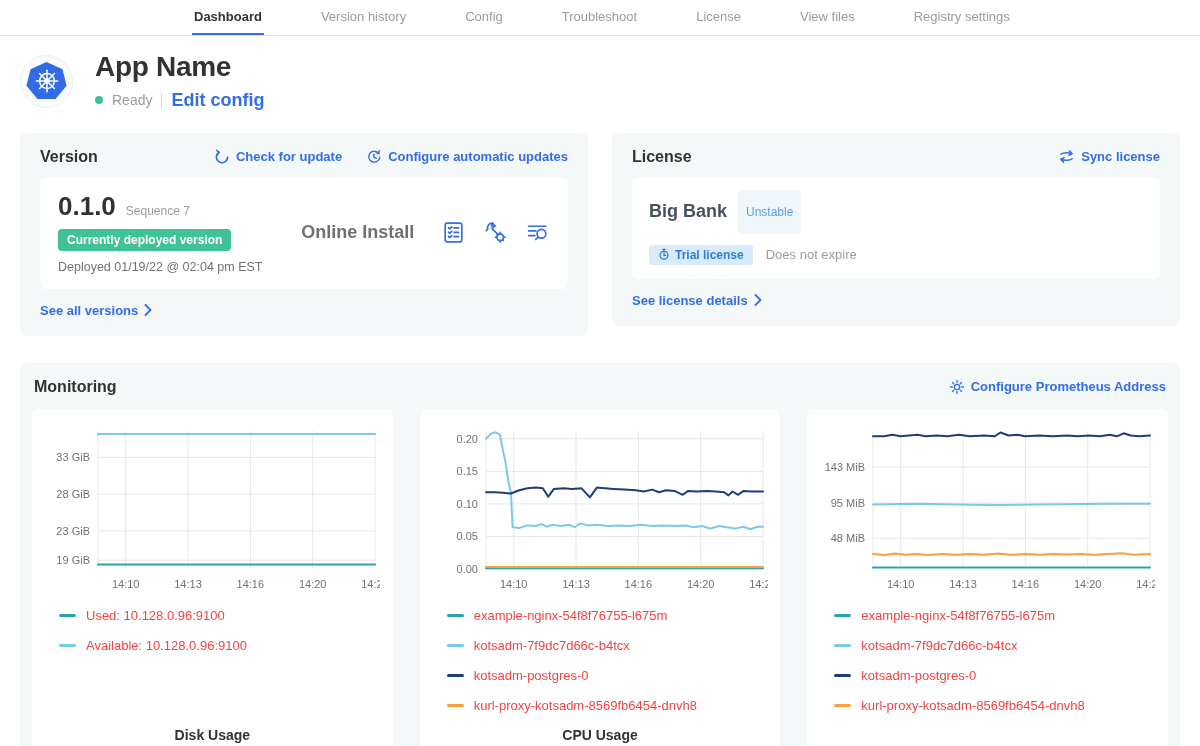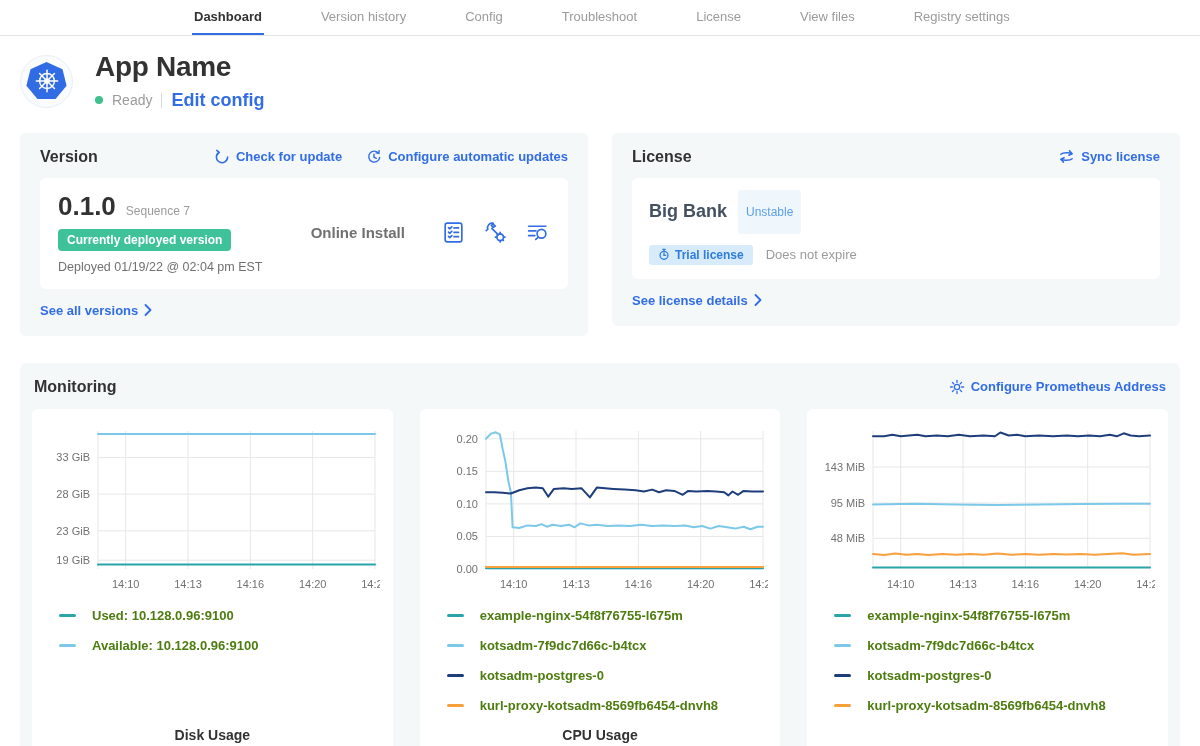--- a/index.html
+++ b/index.html
@@ -45,41 +45,41 @@
   .inner-card{background:#fff;border-radius:6px;margin-top:12px;}
   
   .version-inner{padding:13px 18px 15px;display:flex;align-items:center;}
   .v-left{width:44%;}
   .v-num-row{display:flex;align-items:baseline;gap:10px;}
   .v-num{font-size:26px;font-weight:bold;color:var(--dark);}
   .v-seq{font-size:12px;color:var(--gray);}
   .badge-green{display:inline-block;background:var(--green);color:#fff;font-size:12px;
     font-weight:bold;padding:4px 9px;border-radius:4px;margin-top:7px;}
   .v-deployed{font-size:12.5px;color:var(--midgray);margin-top:9px;}
-  .v-mid{flex:1;text-align:center;color:var(--midgray);font-weight:bold;font-size:15px;}
+  .v-mid{flex:1;text-align:center;color:var(--midgray);font-weight:bold;font-size:18px;}
   .v-icons{display:flex;gap:17px;align-items:center;}
   .icon-btn{width:25px;height:25px;cursor:pointer;display:flex;}
   .see-link{margin-top:14px;}
   
   .license-inner{padding:12px 17px 14px;}
   .license-name-row{display:flex;align-items:center;gap:11px;}
   .license-name{font-size:18px;font-weight:bold;color:#44515f;}
   .badge-channel{background:#eff7fd;color:#5c9fe6;font-size:12px;padding:15px 8px;border-radius:3px;}
   .license-meta-row{display:flex;align-items:center;gap:13px;margin-top:11px;}
   .badge-trial{background:#d8ebfa;color:#2f7de0;font-size:12px;font-weight:bold;
     padding:3px 9px;border-radius:3px;display:inline-flex;align-items:center;gap:5px;}
   .expiry{color:var(--gray);font-size:13px;}
   
   .monitoring{margin-top:27px;padding:15px 12px 18px;}
   .monitoring .card-head{padding:0 2px;gap:8px;}
   .charts-row{display:flex;gap:27px;margin-top:13px;}
   .chart-card{background:#fff;border-radius:6px;flex:1;padding:16px 12px 12px;
     display:flex;flex-direction:column;min-height:342px;}
   .legend{margin-top:13px;padding-left:15px;display:flex;flex-direction:column;gap:15px;}
-  .legend-item{display:flex;align-items:center;gap:16px;font-size:13px;color:#4d7c0f;font-weight:bold;}
+  .legend-item{display:flex;align-items:center;gap:10px;font-size:13px;color:#ef4444;}
   .legend-dash{width:17px;height:3px;border-radius:2px;flex:none;}
   .chart-title{margin-top:auto;text-align:center;font-weight:bold;font-size:14px;
     color:var(--dark);padding:14px 0 8px;}
   svg text{font-family:"Liberation Sans",sans-serif;}
 </style>
 </head>
 <body>
 
 <div class="page">
 

